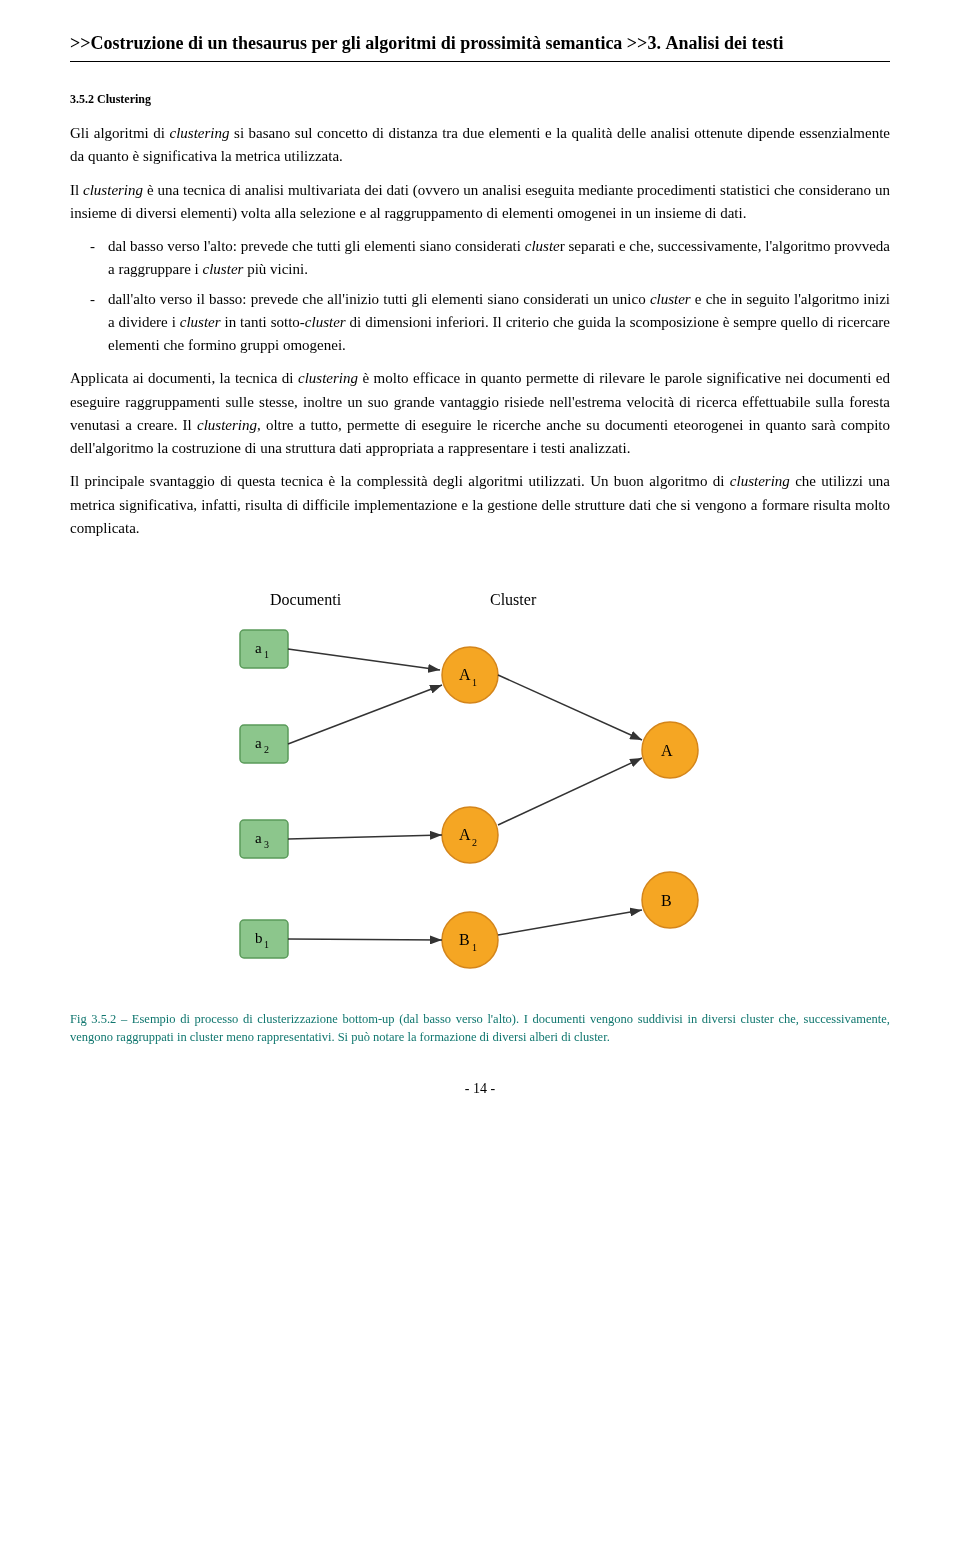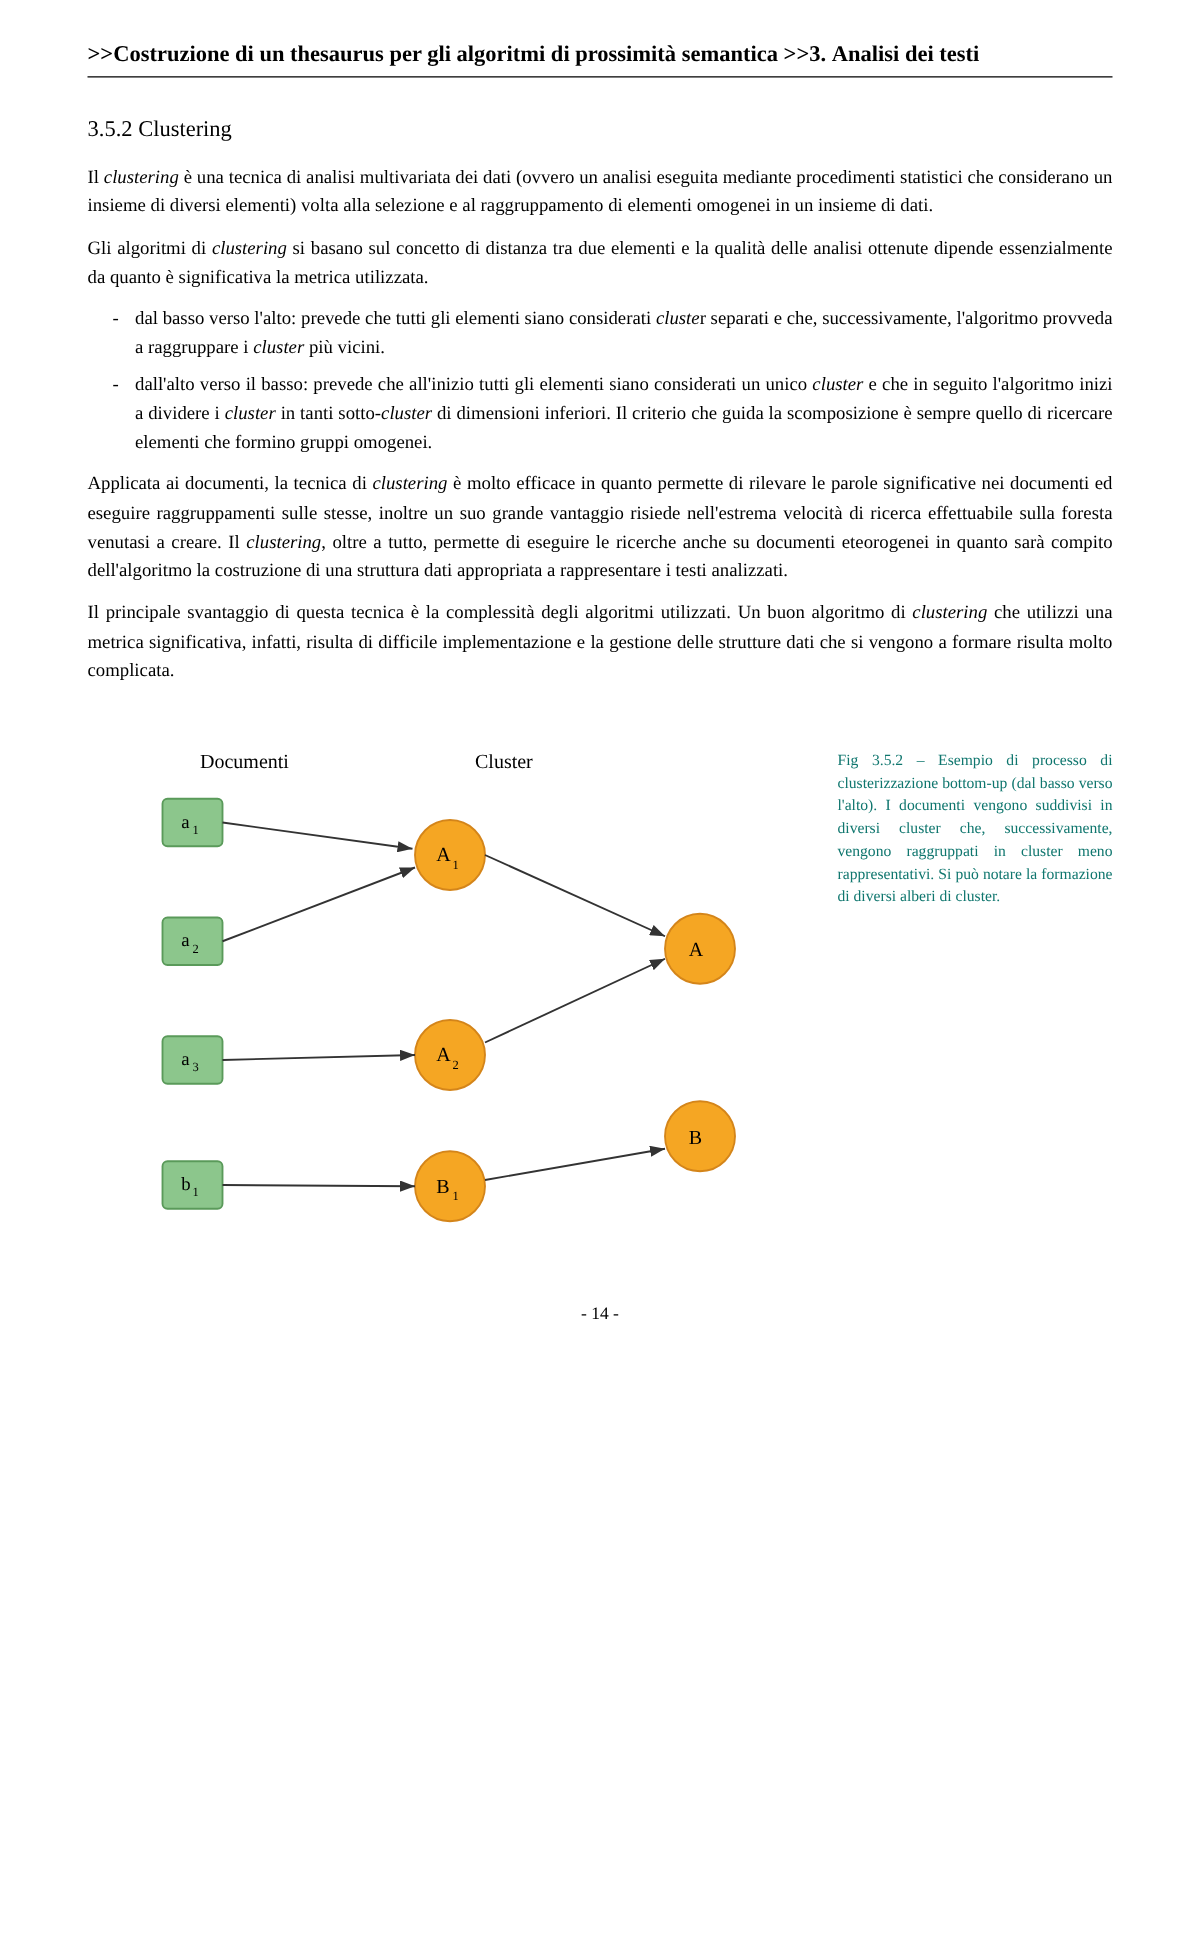--- a/index.html
+++ b/index.html
@@ -19,22 +19,22 @@
     .breadcrumb {
       font-size: 18px;
       margin-bottom: 28px;
       border-bottom: 1px solid #000;
       padding-bottom: 4px;
     }
     .breadcrumb span {
       font-weight: bold;
     }
     h2 {
-      font-size: 18px;
-      font-weight: normal;
+      font-size: 12px;
+      font-weight: bold;
       margin-bottom: 14px;
       margin-top: 10px;
     }
     .body-text {
       text-align: justify;
       margin-bottom: 10px;
       font-size: 15px;
       line-height: 1.55;
     }
     .body-text em, em {
@@ -55,21 +55,21 @@
     }
     .bullet-list li::before {
       content: "-";
       position: absolute;
       left: 0;
     }
     .diagram-area {
       margin-top: 40px;
       margin-bottom: 12px;
       display: flex;
-      flex-direction: row;
+      flex-direction: column;
       align-items: flex-start;
     }
     .diagram-svg-container {
       width: 100%;
       display: flex;
       justify-content: center;
     }
     .fig-caption {
       font-size: 12.5px;
       line-height: 1.45;
@@ -91,25 +91,25 @@
   <div class="breadcrumb">
     <span>&gt;&gt;Costruzione di un thesaurus per gli algoritmi di prossimità semantica &gt;&gt;3.</span>
     <strong>Analisi dei testi</strong>
   </div>
 
   <h2>
     <span>3.5.2</span>&nbsp;<span>Clustering</span>
   </h2>
 
   <p class="body-text">
-    Il <em>clustering</em> è una tecnica di analisi multivariata dei dati (ovvero un analisi eseguita mediante procedimenti statistici che considerano un insieme di diversi elementi) volta alla selezione e al raggruppamento di elementi omogenei in un insieme di dati.
+    Gli algoritmi di <em>clustering</em> si basano sul concetto di distanza tra due elementi e la qualità delle analisi ottenute dipende essenzialmente da quanto è significativa la metrica utilizzata.
   </p>
 
   <p class="body-text">
-    Gli algoritmi di <em>clustering</em> si basano sul concetto di distanza tra due elementi e la qualità delle analisi ottenute dipende essenzialmente da quanto è significativa la metrica utilizzata.
+    Il <em>clustering</em> è una tecnica di analisi multivariata dei dati (ovvero un analisi eseguita mediante procedimenti statistici che considerano un insieme di diversi elementi) volta alla selezione e al raggruppamento di elementi omogenei in un insieme di dati.
   </p>
 
 
   <ul class="bullet-list">
     <li>
       dal basso verso l'alto: prevede che tutti gli elementi siano considerati <em>cluste</em>r separati e che, successivamente, l'algoritmo provveda a raggruppare i <em>cluster</em> più vicini.
     </li>
     <li>
       dall'alto verso il basso: prevede che all'inizio tutti gli elementi siano considerati un unico <em>cluster</em> e che in seguito l'algoritmo inizi a dividere i <em>cluster</em> in tanti sotto-<em>cluster</em> di dimensioni inferiori. Il criterio che guida la scomposizione è sempre quello di ricercare elementi che formino gruppi omogenei.
     </li>

